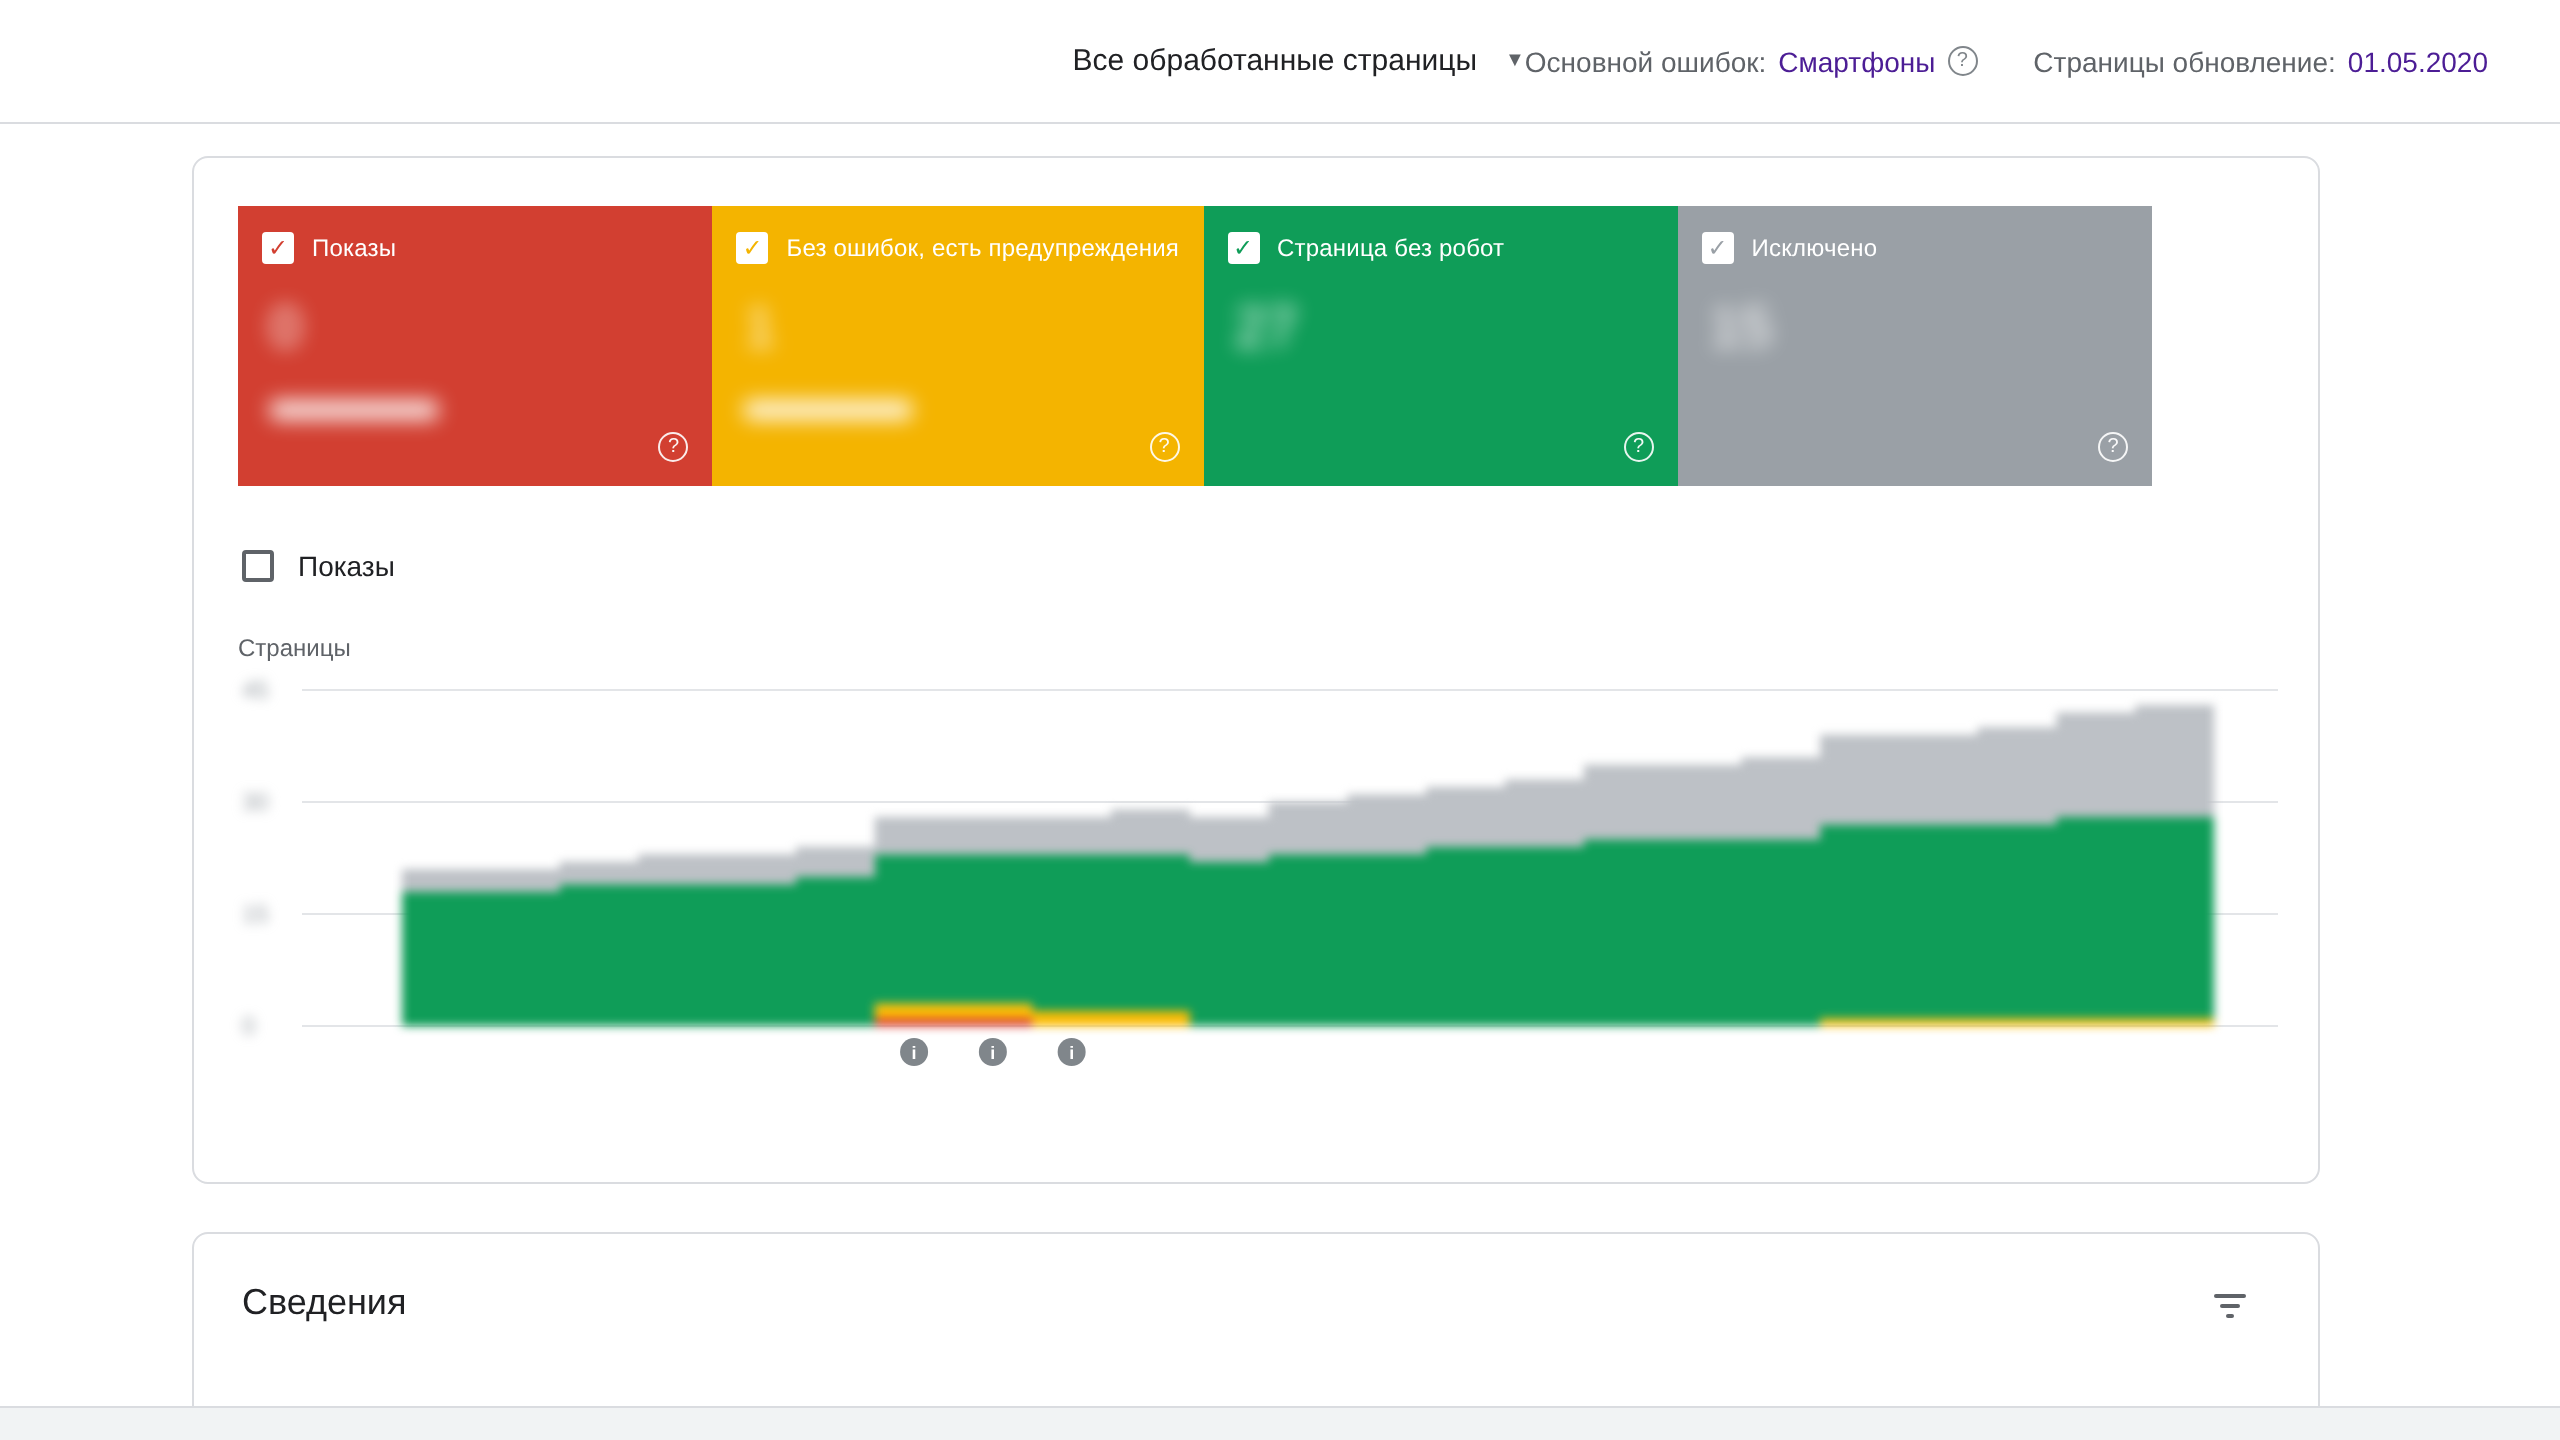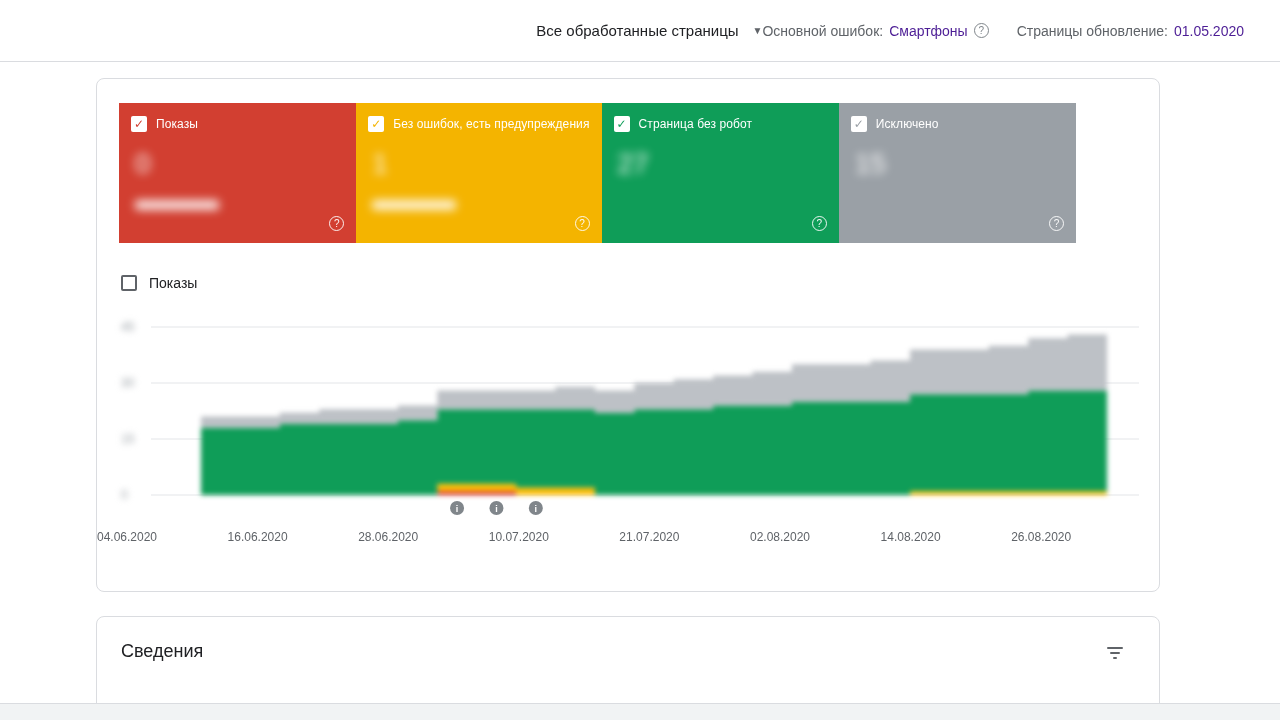--- a/index.html
+++ b/index.html
@@ -134,20 +134,21 @@
         <span class="tile-help">?</span>
       </div>
     </div>
 
     <div class="impressions">
       <span class="cb"></span>
       <span class="lbl">Показы</span>
     </div>
 
     <div class="chart-wrap">
+      <div class="y-title">Страницы</div>
       <svg id="chart-svg" width="1020" height="205">
           <line x1="32" x2="1020" y1="178" y2="178" class="gridline"></line>
           <text x="2" y="182" class="ytick">0</text>
           <line x1="32" x2="1020" y1="122" y2="122" class="gridline"></line>
           <text x="2" y="126" class="ytick">15</text>
           <line x1="32" x2="1020" y1="66" y2="66" class="gridline"></line>
           <text x="2" y="70" class="ytick">30</text>
           <line x1="32" x2="1020" y1="10" y2="10" class="gridline"></line>
           <text x="2" y="14" class="ytick">45</text>
           <g class="chart-blur">
@@ -156,30 +157,20 @@
             <path d="M 82 110.8 L 82 110.8 L 121.3913043478261 110.8 L 121.3913043478261 110.8 L 160.7826086956522 110.8 L 160.7826086956522 107.06666666666666 L 200.17391304347825 107.06666666666666 L 200.17391304347825 107.06666666666666 L 239.56521739130434 107.06666666666666 L 239.56521739130434 107.06666666666666 L 278.95652173913044 107.06666666666666 L 278.95652173913044 103.33333333333333 L 318.3478260869565 103.33333333333333 L 318.3478260869565 92.13333333333333 L 357.7391304347826 92.13333333333333 L 357.7391304347826 92.13333333333333 L 397.1304347826087 92.13333333333333 L 397.1304347826087 92.13333333333333 L 436.52173913043475 92.13333333333333 L 436.52173913043475 92.13333333333333 L 475.9130434782609 92.13333333333333 L 475.9130434782609 95.86666666666666 L 515.304347826087 95.86666666666666 L 515.304347826087 92.13333333333333 L 554.695652173913 92.13333333333333 L 554.695652173913 92.13333333333333 L 594.0869565217391 92.13333333333333 L 594.0869565217391 88.4 L 633.4782608695652 88.4 L 633.4782608695652 88.4 L 672.8695652173913 88.4 L 672.8695652173913 84.66666666666667 L 712.2608695652174 84.66666666666667 L 712.2608695652174 84.66666666666667 L 751.6521739130435 84.66666666666667 L 751.6521739130435 84.66666666666667 L 791.0434782608695 84.66666666666667 L 791.0434782608695 77.2 L 830.4347826086956 77.2 L 830.4347826086956 77.2 L 869.8260869565217 77.2 L 869.8260869565217 77.2 L 909.2173913043478 77.2 L 909.2173913043478 73.46666666666667 L 948.6086956521739 73.46666666666667 L 948.6086956521739 73.46666666666667 L 988 73.46666666666667 L 988 174.26666666666668 L 948.6086956521739 174.26666666666668 L 948.6086956521739 174.26666666666668 L 909.2173913043478 174.26666666666668 L 909.2173913043478 174.26666666666668 L 869.8260869565217 174.26666666666668 L 869.8260869565217 174.26666666666668 L 830.4347826086956 174.26666666666668 L 830.4347826086956 174.26666666666668 L 791.0434782608695 174.26666666666668 L 791.0434782608695 178 L 751.6521739130435 178 L 751.6521739130435 178 L 712.2608695652174 178 L 712.2608695652174 178 L 672.8695652173913 178 L 672.8695652173913 178 L 633.4782608695652 178 L 633.4782608695652 178 L 594.0869565217391 178 L 594.0869565217391 178 L 554.695652173913 178 L 554.695652173913 178 L 515.304347826087 178 L 515.304347826087 178 L 475.9130434782609 178 L 475.9130434782609 170.53333333333333 L 436.52173913043475 170.53333333333333 L 436.52173913043475 170.53333333333333 L 397.1304347826087 170.53333333333333 L 397.1304347826087 166.8 L 357.7391304347826 166.8 L 357.7391304347826 166.8 L 318.3478260869565 166.8 L 318.3478260869565 178 L 278.95652173913044 178 L 278.95652173913044 178 L 239.56521739130434 178 L 239.56521739130434 178 L 200.17391304347825 178 L 200.17391304347825 178 L 160.7826086956522 178 L 160.7826086956522 178 L 121.3913043478261 178 L 121.3913043478261 178 L 82 178 Z" fill="#0f9d58"></path>
             <path d="M 82 99.6 L 82 99.6 L 121.3913043478261 99.6 L 121.3913043478261 99.6 L 160.7826086956522 99.6 L 160.7826086956522 95.86666666666666 L 200.17391304347825 95.86666666666666 L 200.17391304347825 92.13333333333333 L 239.56521739130434 92.13333333333333 L 239.56521739130434 92.13333333333333 L 278.95652173913044 92.13333333333333 L 278.95652173913044 88.4 L 318.3478260869565 88.4 L 318.3478260869565 73.46666666666667 L 357.7391304347826 73.46666666666667 L 357.7391304347826 73.46666666666667 L 397.1304347826087 73.46666666666667 L 397.1304347826087 73.46666666666667 L 436.52173913043475 73.46666666666667 L 436.52173913043475 69.73333333333333 L 475.9130434782609 69.73333333333333 L 475.9130434782609 73.46666666666667 L 515.304347826087 73.46666666666667 L 515.304347826087 66 L 554.695652173913 66 L 554.695652173913 62.266666666666666 L 594.0869565217391 62.266666666666666 L 594.0869565217391 58.53333333333333 L 633.4782608695652 58.53333333333333 L 633.4782608695652 54.8 L 672.8695652173913 54.8 L 672.8695652173913 47.33333333333334 L 712.2608695652174 47.33333333333334 L 712.2608695652174 47.33333333333334 L 751.6521739130435 47.33333333333334 L 751.6521739130435 43.599999999999994 L 791.0434782608695 43.599999999999994 L 791.0434782608695 32.400000000000006 L 830.4347826086956 32.400000000000006 L 830.4347826086956 32.400000000000006 L 869.8260869565217 32.400000000000006 L 869.8260869565217 28.666666666666657 L 909.2173913043478 28.666666666666657 L 909.2173913043478 21.19999999999999 L 948.6086956521739 21.19999999999999 L 948.6086956521739 17.46666666666667 L 988 17.46666666666667 L 988 73.46666666666667 L 948.6086956521739 73.46666666666667 L 948.6086956521739 73.46666666666667 L 909.2173913043478 73.46666666666667 L 909.2173913043478 77.2 L 869.8260869565217 77.2 L 869.8260869565217 77.2 L 830.4347826086956 77.2 L 830.4347826086956 77.2 L 791.0434782608695 77.2 L 791.0434782608695 84.66666666666667 L 751.6521739130435 84.66666666666667 L 751.6521739130435 84.66666666666667 L 712.2608695652174 84.66666666666667 L 712.2608695652174 84.66666666666667 L 672.8695652173913 84.66666666666667 L 672.8695652173913 88.4 L 633.4782608695652 88.4 L 633.4782608695652 88.4 L 594.0869565217391 88.4 L 594.0869565217391 92.13333333333333 L 554.695652173913 92.13333333333333 L 554.695652173913 92.13333333333333 L 515.304347826087 92.13333333333333 L 515.304347826087 95.86666666666666 L 475.9130434782609 95.86666666666666 L 475.9130434782609 92.13333333333333 L 436.52173913043475 92.13333333333333 L 436.52173913043475 92.13333333333333 L 397.1304347826087 92.13333333333333 L 397.1304347826087 92.13333333333333 L 357.7391304347826 92.13333333333333 L 357.7391304347826 92.13333333333333 L 318.3478260869565 92.13333333333333 L 318.3478260869565 103.33333333333333 L 278.95652173913044 103.33333333333333 L 278.95652173913044 107.06666666666666 L 239.56521739130434 107.06666666666666 L 239.56521739130434 107.06666666666666 L 200.17391304347825 107.06666666666666 L 200.17391304347825 107.06666666666666 L 160.7826086956522 107.06666666666666 L 160.7826086956522 110.8 L 121.3913043478261 110.8 L 121.3913043478261 110.8 L 82 110.8 Z" fill="#bdc1c6"></path>
           </g>
           <circle cx="338.04347826086956" cy="191" r="7" fill="#80868b"></circle>
           <text x="338.04347826086956" y="194.5" text-anchor="middle" class="marker-glyph">i</text>
           <circle cx="377.4347826086956" cy="191" r="7" fill="#80868b"></circle>
           <text x="377.4347826086956" y="194.5" text-anchor="middle" class="marker-glyph">i</text>
           <circle cx="416.82608695652175" cy="191" r="7" fill="#80868b"></circle>
           <text x="416.82608695652175" y="194.5" text-anchor="middle" class="marker-glyph">i</text>
         </svg>
-      <div class="x-labels" id="x-labels">
-          <span class="x-label" style="left: 8px;">04.06.2020</span>
-          <span class="x-label" style="left: 138.6px;">16.06.2020</span>
-          <span class="x-label" style="left: 269.2px;">28.06.2020</span>
-          <span class="x-label" style="left: 399.8px;">10.07.2020</span>
-          <span class="x-label" style="left: 530.4px;">21.07.2020</span>
-          <span class="x-label" style="left: 661px;">02.08.2020</span>
-          <span class="x-label" style="left: 791.6px;">14.08.2020</span>
-          <span class="x-label" style="left: 922.2px;">26.08.2020</span>
-        </div>
     </div>
 
   </section>
 
   <section class="card details-card">
     <h2 class="details-title">Сведения</h2>
     <div class="filter-btn">
         <i></i>
         <i></i>
         <i></i>

